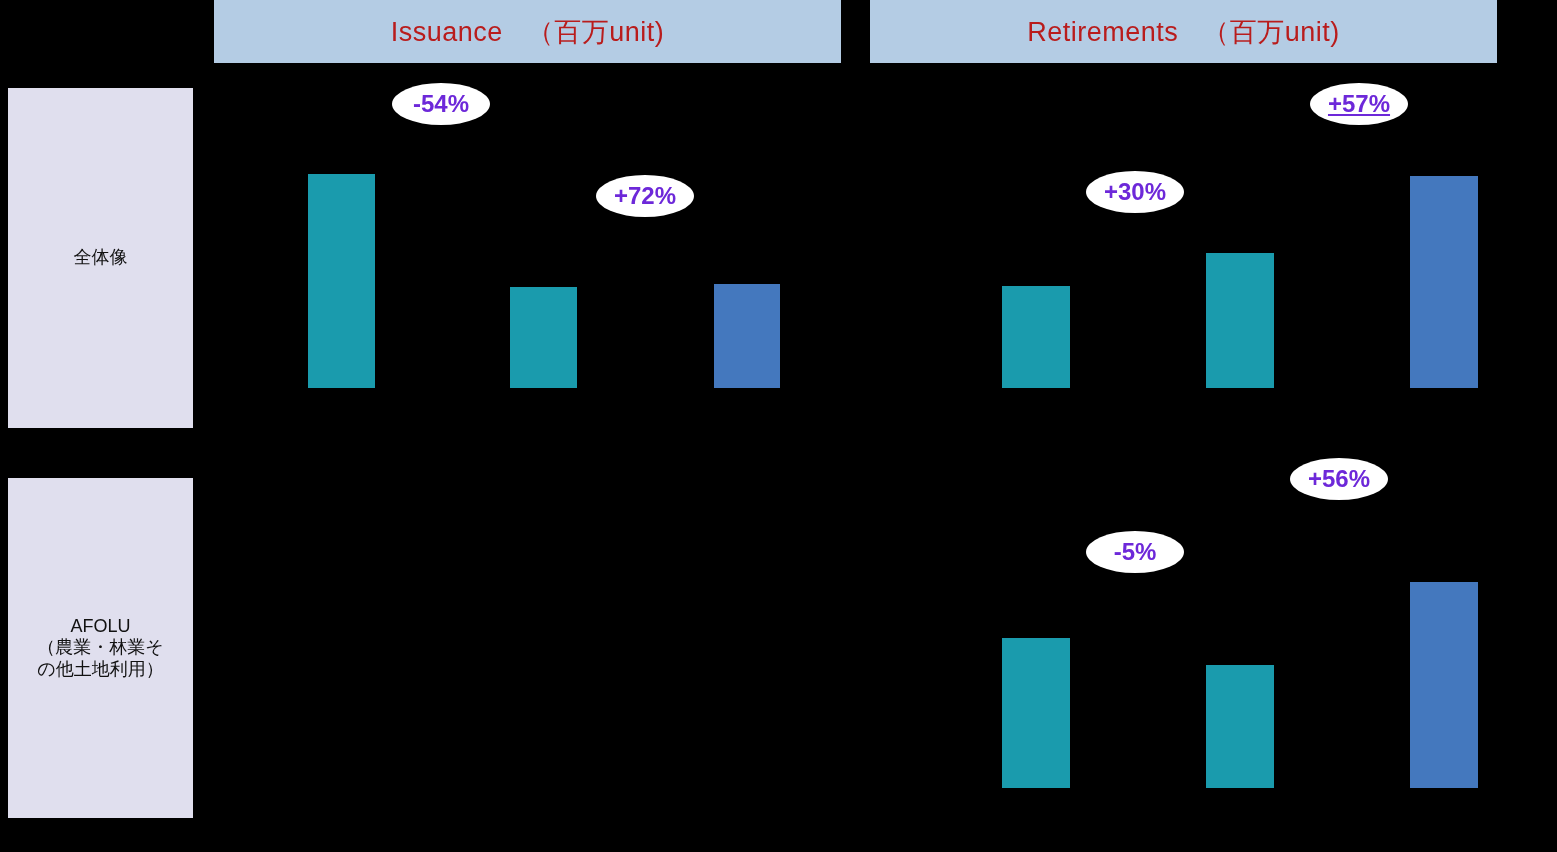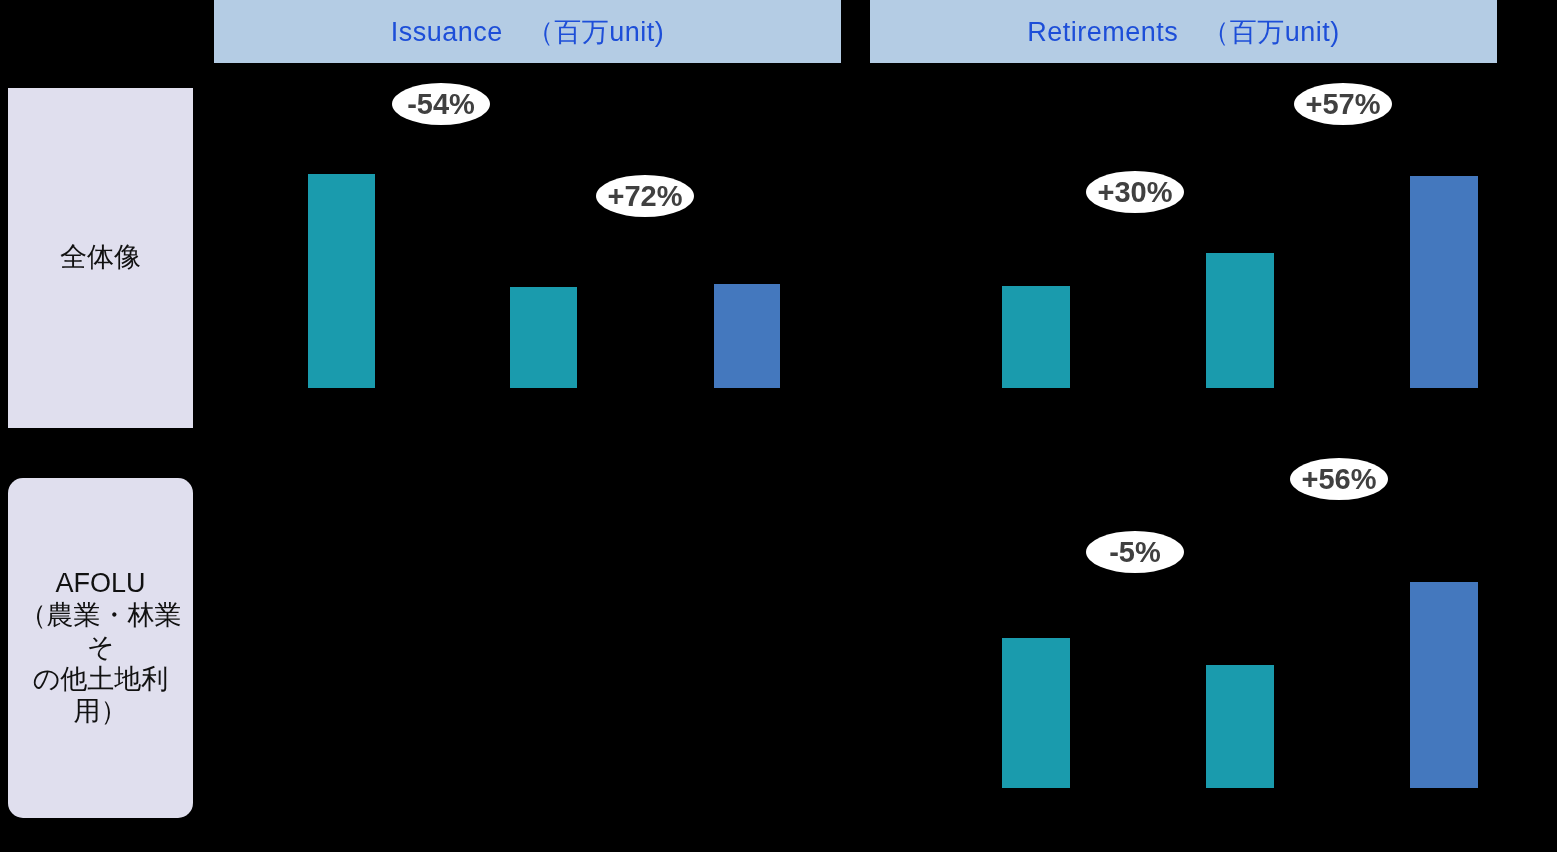--- a/index.html
+++ b/index.html
@@ -7,53 +7,53 @@
     width:1557px;height:852px;position:relative;overflow:hidden;
     font-family:"Liberation Sans","DejaVu Sans",sans-serif;
     background:#000;color:#000;
   }
   .stage{position:absolute;left:0;top:0;width:1557px;height:852px;}
 
   
   .col-header{
     position:absolute;height:63px;background:#b4cce4;
     display:flex;align-items:center;justify-content:center;
-    font-size:27px;color:#1d4ed8;letter-spacing:.5px;white-space:pre;
+    font-size:27px;color:#b91c1c;letter-spacing:.5px;white-space:pre;
   }
   #hdr-issuance{left:214px;top:0;width:627px;}
   #hdr-retirements{left:870px;top:0;width:627px;}
 
   
   .row-label{
     position:absolute;left:8px;width:185px;background:#e0dfee;
     display:flex;align-items:center;justify-content:center;text-align:center;
-    font-size:27px;color:#111;line-height:1.18;padding:0 4px;box-sizing:border-box;
+    font-size:18px;color:#111;line-height:1.18;padding:0 4px;box-sizing:border-box;
   }
   #row-label-1{top:88px;height:340px;}
-  #row-label-2{top:478px;height:340px;border-radius:15px;}
+  #row-label-2{top:478px;height:340px;}
   .row-label .lbl{display:block;}
   .row-label .lbl span{display:block;}
 
   
   .plot{position:absolute;}
   #plot-r1c1{left:214px;top:88px;width:627px;height:300px;}
   #plot-r1c2{left:922px;top:88px;width:627px;height:300px;}
   #plot-r2c1{left:214px;top:478px;width:627px;height:310px;}
   #plot-r2c2{left:922px;top:478px;width:627px;height:310px;}
 
   
   .bar{position:absolute;bottom:0;}
   .bar.teal{background:#1a9bad;}
   .bar.blue{background:#4478be;}
 
   
   .badge{
     position:absolute;background:#ffffff;border-radius:50%;
     display:flex;align-items:center;justify-content:center;
-    font-weight:bold;color:#404040;font-size:29px;
+    font-weight:bold;color:#6d28d9;font-size:24px;
     height:42px;
   }
 </style>
 </head>
 <body>
 
 <div class="stage">
 
   <div class="col-header" id="hdr-issuance">Issuance   （百万unit)</div>
 
@@ -79,21 +79,21 @@
     <div class="bar blue" style="left:500px;width:66px;height:104px;"></div>
     <div class="badge" style="left:178px;top:-5px;width:98px;">-54%</div>
     <div class="badge" style="left:382px;top:87px;width:98px;">+72%</div>
   </div>
 
   <div class="plot" id="plot-r1c2">
     <div class="bar teal" style="left:80px;width:68px;height:102px;"></div>
     <div class="bar teal" style="left:284px;width:68px;height:135px;"></div>
     <div class="bar blue" style="left:488px;width:68px;height:212px;"></div>
     <div class="badge" style="left:164px;top:59px;width:98px;margin-top:24px;">+30%</div>
-    <div class="badge" style="left:372px;top:-5px;width:98px;">+57%</div>
+    <div class="badge" style="left:388px;top:-5px;width:98px;text-decoration:underline;">+57%</div>
   </div>
 
 
   <div class="plot" id="plot-r2c2">
     <div class="bar teal" style="left:80px;width:68px;height:150px;"></div>
     <div class="bar teal" style="left:284px;width:68px;height:123px;"></div>
     <div class="bar blue" style="left:488px;width:68px;height:206px;"></div>
     <div class="badge" style="left:164px;top:53px;width:98px;">-5%</div>
     <div class="badge" style="left:368px;top:-20px;width:98px;">+56%</div>
   </div>

